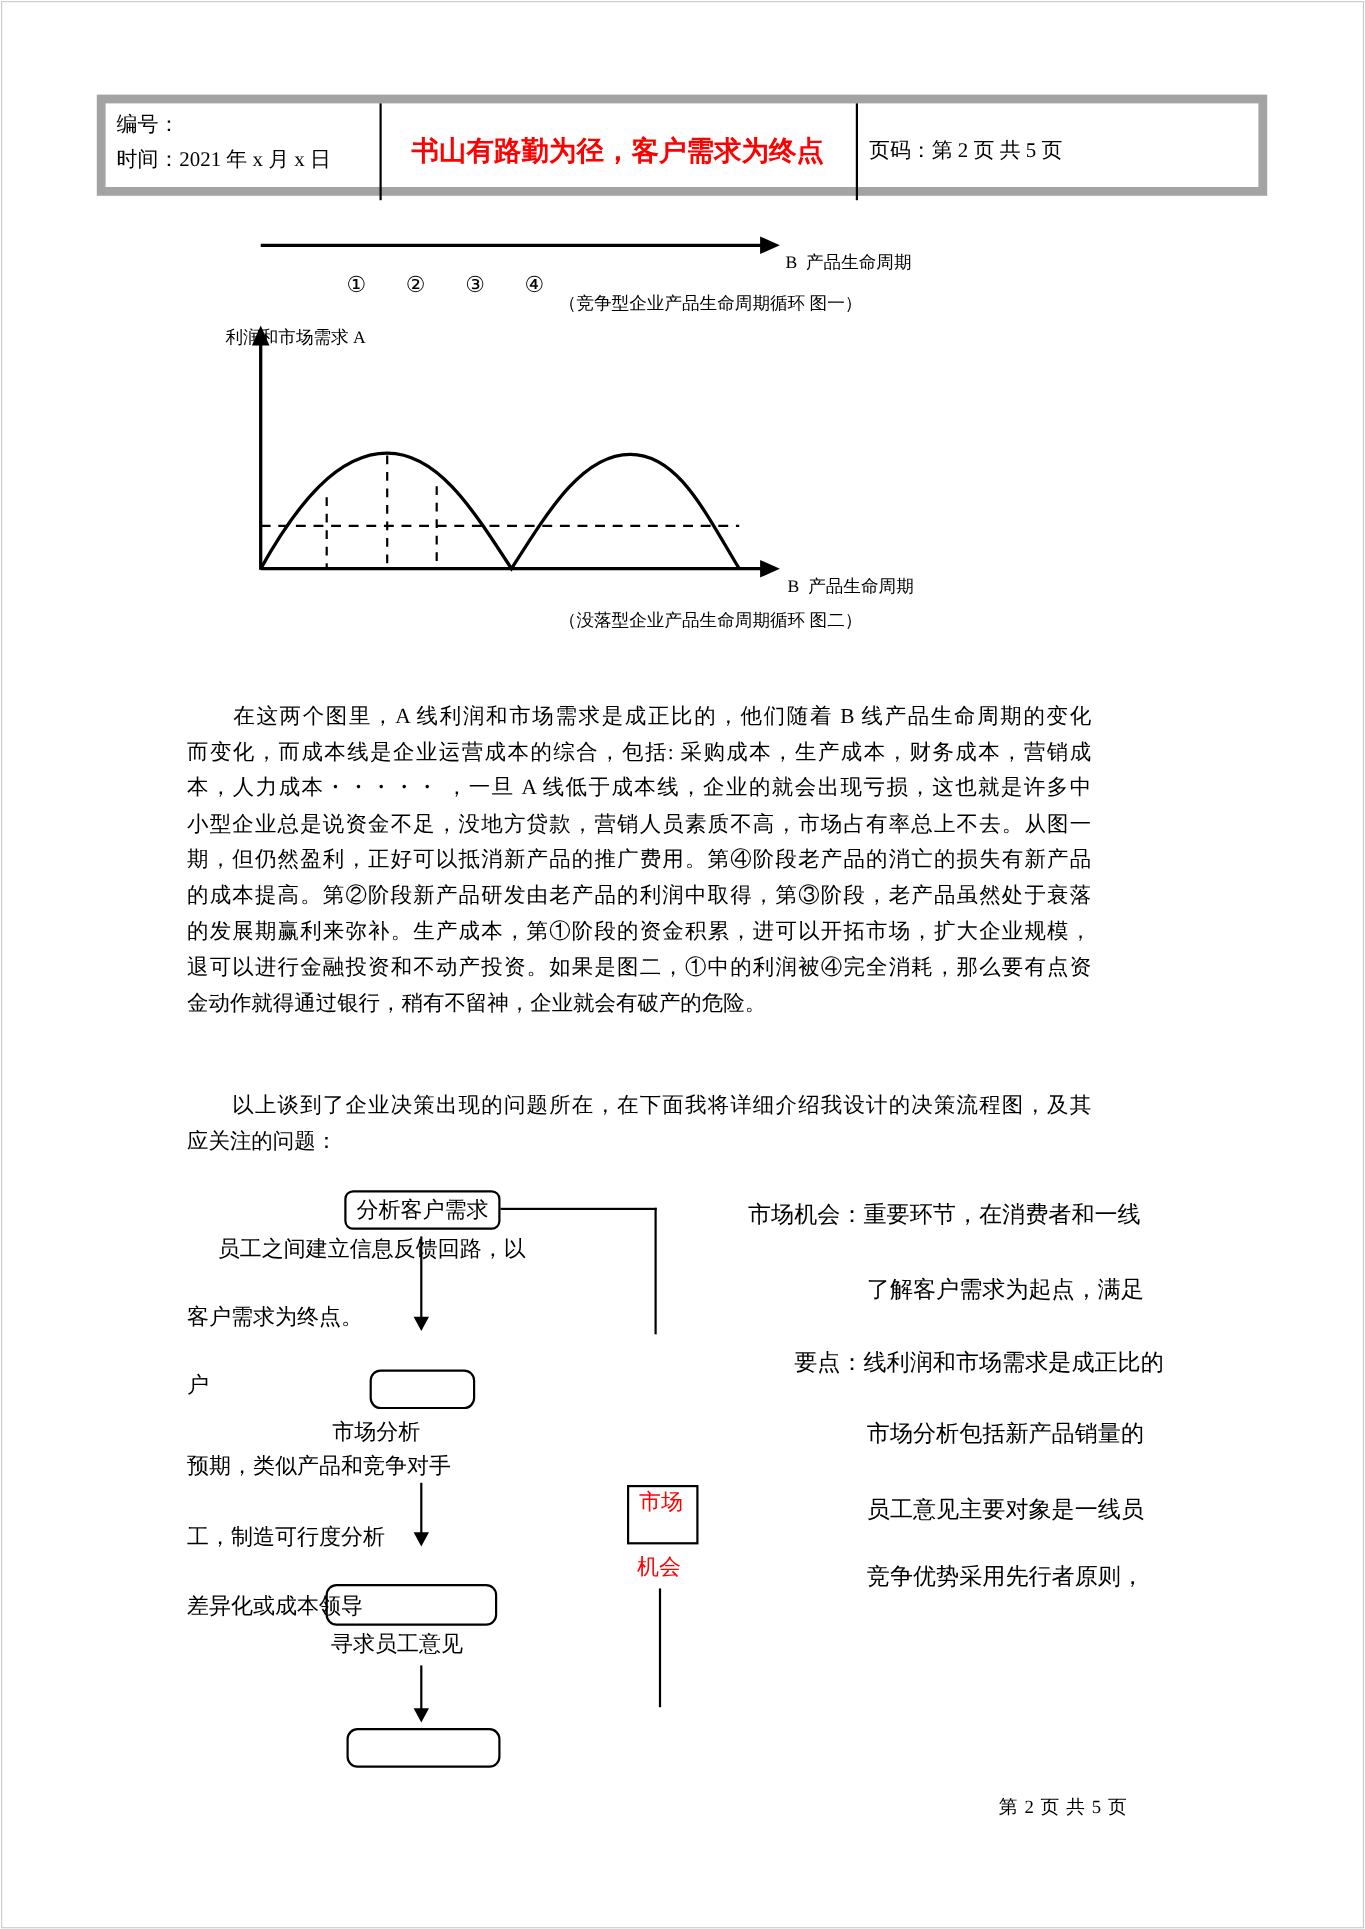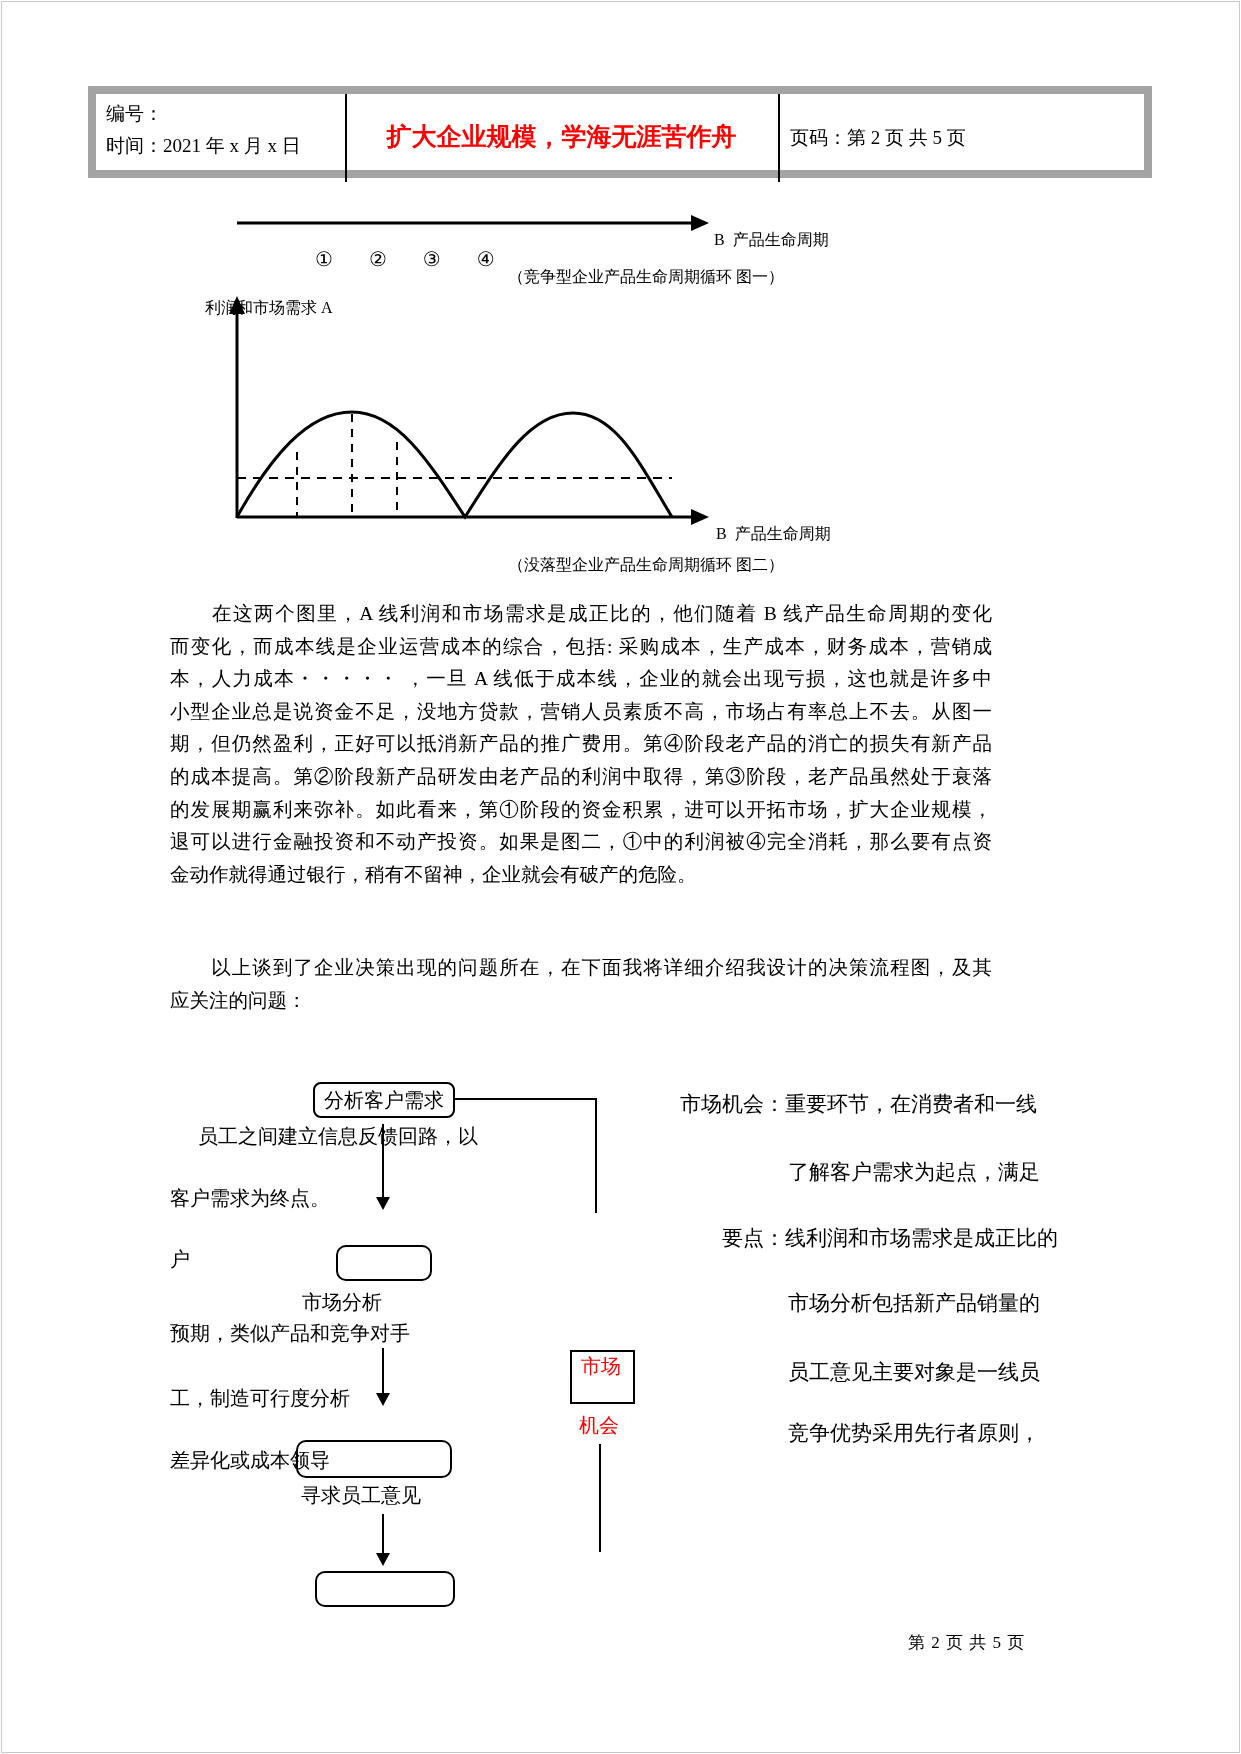--- a/index.html
+++ b/index.html
@@ -19,21 +19,21 @@
   .hdr-txt { position:absolute; font-size:19px; line-height:24px; white-space:pre; }
   .slogan { position:absolute; left:249px; top:26px; width:433px; text-align:center;
     font-size:25px; font-weight:bold; color:#ff0000; white-space:pre; }
 
   .t19 { font-size:16px; line-height:22px;margin-top:17px; }
   .t20 { font-size:20px; line-height:23px; }
   .t21 { font-size:21px; line-height:24px; }
   .red { color:#ff0000; }
 
   
-  .paras { position:absolute; left:170px; width:822px; }
+  .paras { position:absolute; left:170px; width:822px;margin-top:38px; }
   .bodyline { font-size:19.5px; height:32.6px; line-height:32.6px;
     text-align:justify; text-align-last:justify; text-justify:inter-character;
     white-space:nowrap; overflow:visible; }
   .bodyline.last { text-align-last:left; }
 
   
   .fbox { position:absolute; border:2px solid #000; box-sizing:border-box;
     border-radius:10px; background:transparent; }
   .hline { position:absolute; height:2px; background:#000; }
   .vline { position:absolute; width:2px; background:#000; }
@@ -45,21 +45,21 @@
 </head>
 <body>
 
 <div class="page-frame"></div>
 
 <div class="hdr">
   <div class="vline" style="left:249px;"></div>
   <div class="vline" style="left:682px;"></div>
   <div class="hdr-txt" style="left:10px; top:8px;">编号：</div>
   <div class="hdr-txt" style="left:10px; top:40px;">时间：2021 年 x 月 x 日</div>
-  <div class="slogan">扩大企业规模，学海无涯苦作舟</div>
+  <div class="slogan">书山有路勤为径，客户需求为终点</div>
   <div class="hdr-txt" style="left:694px; top:32px;">页码：第 2 页 共 5 页</div>
 </div>
 
 <div class="abs t19" style="left:714px; top:212px;">B  产品生命周期</div>
 <div class="abs t20" style="left:315px; top:248px; letter-spacing:8px;">①　②　③　④</div>
 <div class="abs t19" style="left:508px; top:249px;">（竞争型企业产品生命周期循环 图一）</div>
 <div class="abs t19" style="left:205px; top:280px;">利润和市场需求 A</div>
 <div class="abs t19" style="left:716px; top:506px;">B  产品生命周期</div>
 <div class="abs t19" style="left:508px; top:537px;">（没落型企业产品生命周期循环 图二）</div>
 
@@ -84,21 +84,21 @@
   <line x1="67" y1="288" x2="502" y2="288" stroke="#000" stroke-width="2" stroke-dasharray="9,7"></line>
 </svg>
 
 <div class="paras" style="top:598px;">
     <div class="bodyline">　　在这两个图里，A 线利润和市场需求是成正比的，他们随着 B 线产品生命周期的变化</div>
     <div class="bodyline">而变化，而成本线是企业运营成本的综合，包括: 采购成本，生产成本，财务成本，营销成</div>
     <div class="bodyline">本，人力成本・・・・・ ，一旦 A 线低于成本线，企业的就会出现亏损，这也就是许多中</div>
     <div class="bodyline">小型企业总是说资金不足，没地方贷款，营销人员素质不高，市场占有率总上不去。从图一</div>
     <div class="bodyline">期，但仍然盈利，正好可以抵消新产品的推广费用。第④阶段老产品的消亡的损失有新产品</div>
     <div class="bodyline">的成本提高。第②阶段新产品研发由老产品的利润中取得，第③阶段，老产品虽然处于衰落</div>
-    <div class="bodyline">的发展期赢利来弥补。如此看来，第①阶段的资金积累，进可以开拓市场，扩大企业规模，</div>
+    <div class="bodyline">的发展期赢利来弥补。生产成本，第①阶段的资金积累，进可以开拓市场，扩大企业规模，</div>
     <div class="bodyline">退可以进行金融投资和不动产投资。如果是图二，①中的利润被④完全消耗，那么要有点资</div>
     <div class="bodyline last">金动作就得通过银行，稍有不留神，企业就会有破产的危险。</div>
   </div>
 
 <div class="paras" style="top:952px;">
     <div class="bodyline">　　以上谈到了企业决策出现的问题所在，在下面我将详细介绍我设计的决策流程图，及其</div>
     <div class="bodyline last">应关注的问题：</div>
   </div>
 
 <div class="fbox" style="left:313px; top:1082px; width:142px; height:36px; border-radius:8px; text-align:center; font-size:20px; line-height:32px;">分析客户需求</div>

